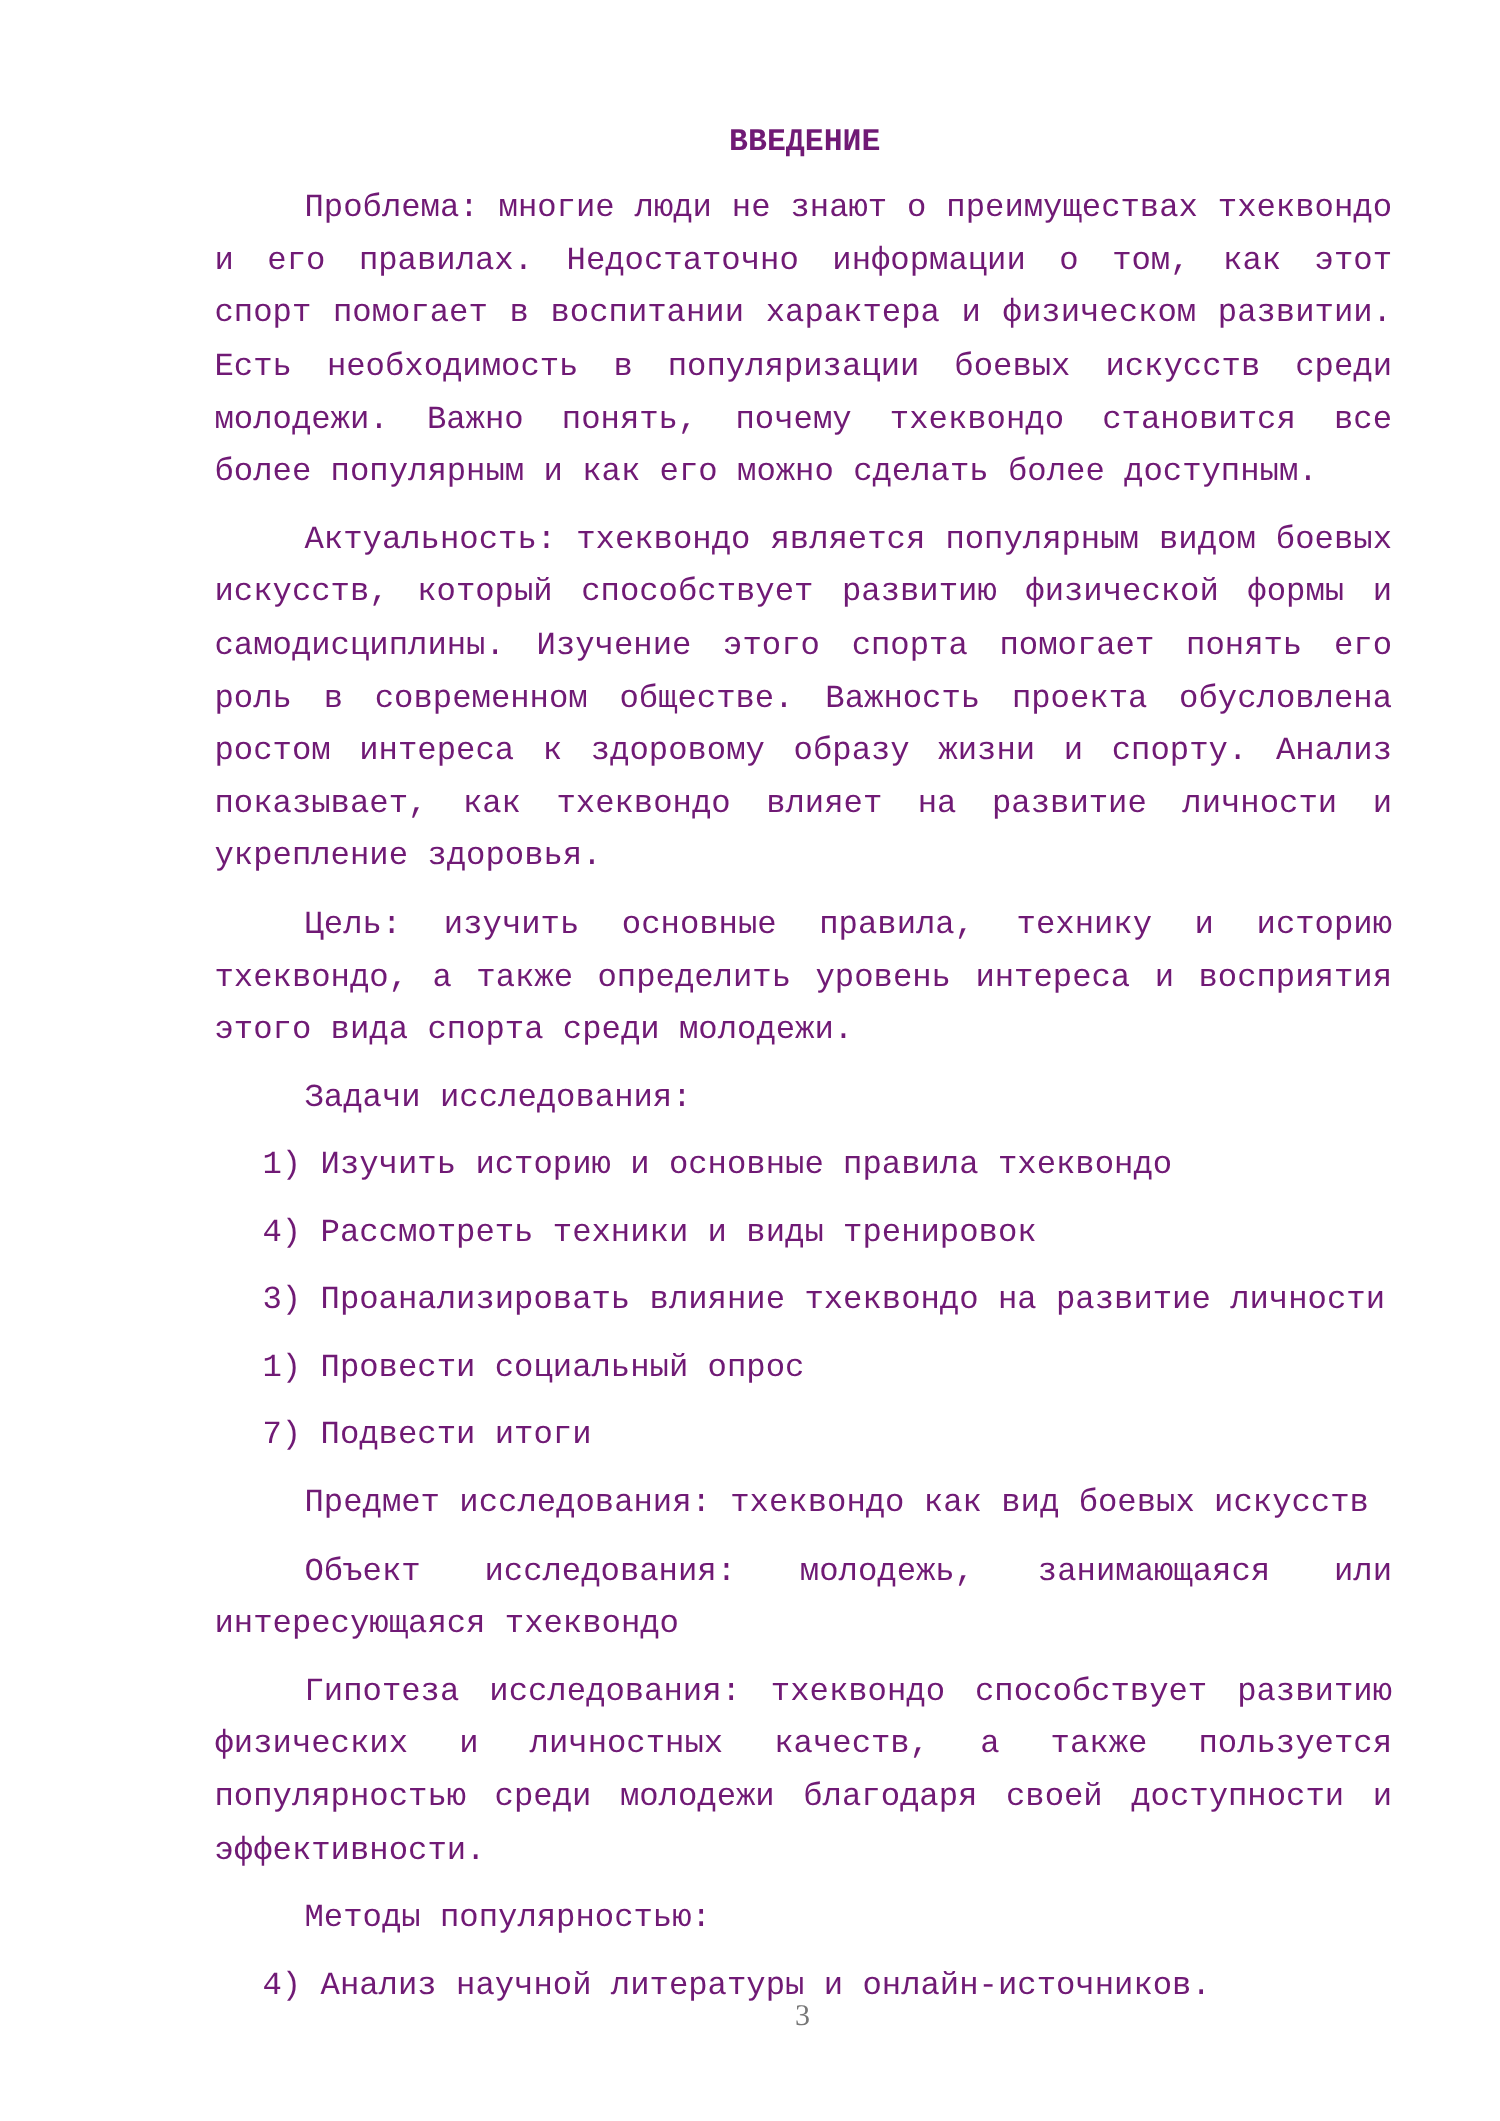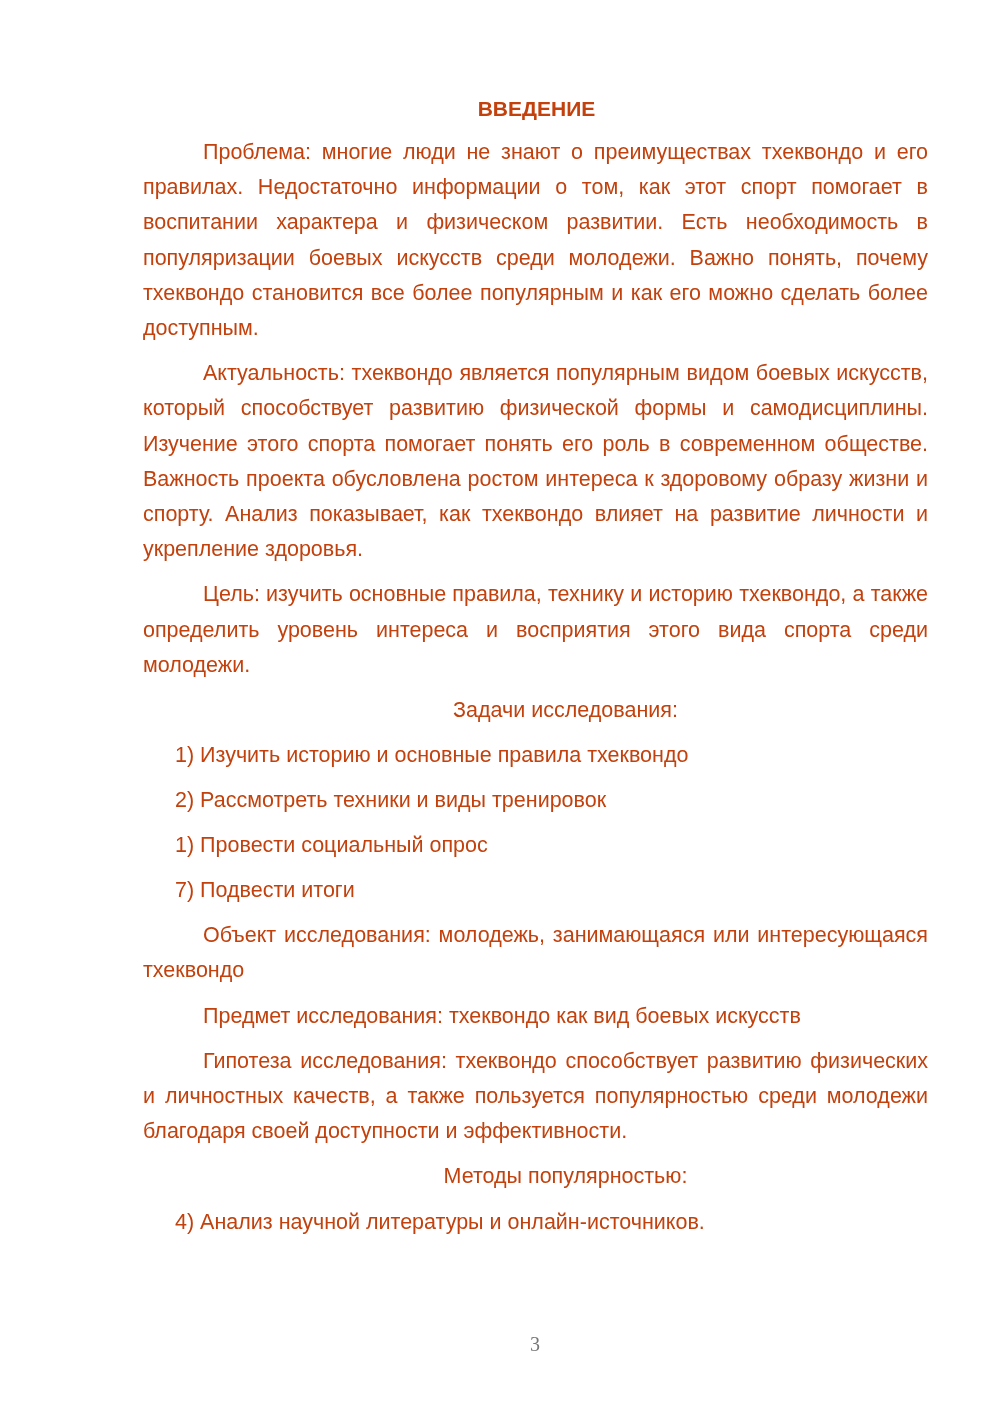--- a/index.html
+++ b/index.html
@@ -1,46 +1,47 @@
 <!DOCTYPE html>
 <html><head>
 <meta charset="utf-8">
 <style>
   html, body { margin: 0; padding: 0; background: #ffffff; }
   body { width: 1000px; height: 1414px; position: relative; overflow: hidden; }
   .page {
-    position: absolute; left: 143px; top: 93px; width: 785px;
-    font-family: Liberation Sans, sans-serif;
-    font-size: 21.5px; line-height: 35.2px; color: #c2410c;
+    position: absolute; left: 143px; top: 80px; width: 785px;
+    font-family: Liberation Mono, monospace;
+    font-size: 21.5px; line-height: 35.2px; color: #701a75;
   }
   .title {
     text-align: center; font-weight: bold; font-size: 21px;
     margin: 0 0 10px 0; line-height: 32px; padding-left: 2px;
   }
   p { margin: 0 0 10px 0; text-align: justify; text-indent: 60px; }
   .list-item { margin: 0 0 10px 0; padding-left: 32px; line-height: 35px; }
-  .label { text-indent: 60px; margin: 0 0 10px 0; text-align: center; }
+  .label { text-indent: 60px; margin: 0 0 10px 0; }
   .page-number {
     position: absolute; left: 0; width: 1070px; top: 1333px; text-align: center;
     font-family: "Liberation Serif", "DejaVu Serif", serif; font-size: 20px; color: #777;
   }
 </style>
 </head>
 <body>
 
 <div class="page">
   <div class="title">ВВЕДЕНИЕ</div>
   <p>Проблема: многие люди не знают о преимуществах тхеквондо и его правилах. Недостаточно информации о том, как этот спорт помогает в воспитании характера и физическом развитии. Есть необходимость в популяризации боевых искусств среди молодежи. Важно понять, почему тхеквондо становится все более популярным и как его можно сделать более доступным.</p>
   <p>Актуальность: тхеквондо является популярным видом боевых искусств, который способствует развитию физической формы и самодисциплины. Изучение этого спорта помогает понять его роль в современном обществе. Важность проекта обусловлена ростом интереса к здоровому образу жизни и спорту. Анализ показывает, как тхеквондо влияет на развитие личности и укрепление здоровья.</p>
   <p>Цель: изучить основные правила, технику и историю тхеквондо, а также определить уровень интереса и восприятия этого вида спорта среди молодежи.</p>
   <div class="label">Задачи исследования:</div>
   <div class="list-item">1) Изучить историю и основные правила тхеквондо</div>
-  <div class="list-item">2) Рассмотреть техники и виды тренировок</div>
+  <div class="list-item">4) Рассмотреть техники и виды тренировок</div>
+  <div class="list-item">3) Проанализировать влияние тхеквондо на развитие личности</div>
   <div class="list-item">1) Провести социальный опрос</div>
   <div class="list-item">7) Подвести итоги</div>
+  <p>Предмет исследования: тхеквондо как вид боевых искусств</p>
   <p>Объект исследования: молодежь, занимающаяся или интересующаяся тхеквондо</p>
-  <p>Предмет исследования: тхеквондо как вид боевых искусств</p>
   <p>Гипотеза исследования: тхеквондо способствует развитию физических и личностных качеств, а также пользуется популярностью среди молодежи благодаря своей доступности и эффективности.</p>
   <div class="label">Методы популярностью:</div>
   <div class="list-item">4) Анализ научной литературы и онлайн-источников.</div>
 </div>
 
 <div class="page-number">3</div>
 
 </body></html>

